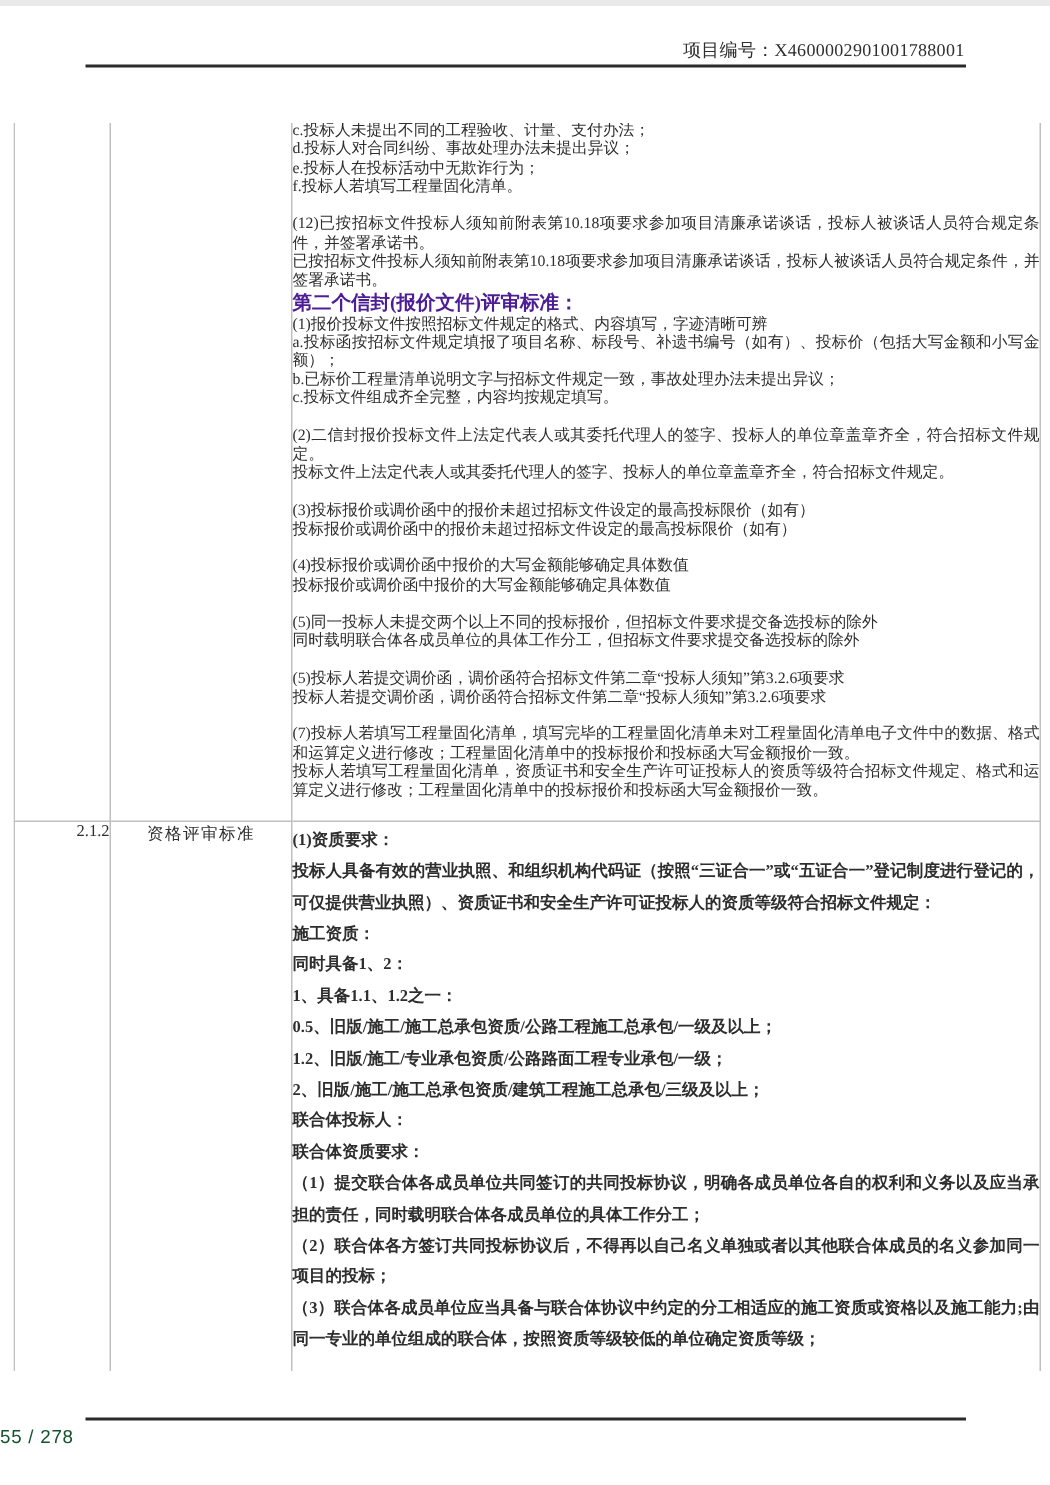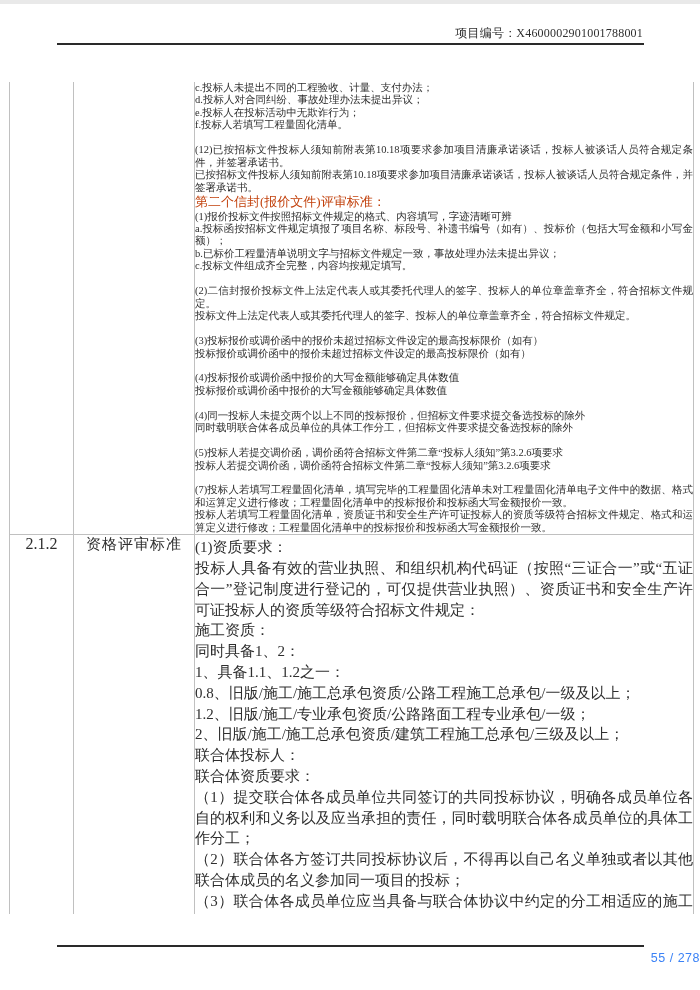--- a/index.html
+++ b/index.html
@@ -37,41 +37,41 @@
     width:100%;height:100%;padding-left:32px;
   }
   table.doc-table td{
     border:1px solid #c0c0c0;
     vertical-align:top;
     padding:0;
   }
   
   table.doc-table tr.row-continued td{border-top:none;}
   table.doc-table tr.row-last td{border-bottom:none;}
-  td.col-id{width:63px;text-align:center;font-size:16px;padding-top:8px;}
-  td.col-name{width:120px;text-align:center;font-size:15px;padding-top:8px;letter-spacing:1px;}
+  td.col-id{width:63px;text-align:right;font-size:11px;padding-top:8px;}
+  td.col-name{width:120px;text-align:center;font-size:11px;padding-top:8px;letter-spacing:1px;}
   td.col-content{padding:5px 7px 0 7px;}
   .content-tight{font-size:10.5px;line-height:12.45px;text-align:justify;}
-  .content-wide{font-size:15px;line-height:20.8px;text-align:justify;padding-top:2px;}
+  .content-wide{font-size:11px;line-height:20.8px;text-align:justify;padding-top:2px;font-weight:bold;}
   .para{margin:0;}
-  .para.h{font-size:13px;font-weight:normal;line-height:16.5px;color:#c2410c;}
+  .para.h{font-size:13px;font-weight:bold;line-height:16.5px;color:#4c1d95;}
   .content-tight .para.gap{height:12.45px;}
   .footer-rule{
     position:absolute;
     left:57px;top:941px;
     width:587px;height:2px;
     background:#2a2a2a;
   }
   .footer-text{
     position:absolute;
     top:947px;left:0;width:100%;
-    text-align:right;
+    text-align:left;
     font-size:12.5px;
     font-family:"Liberation Sans", sans-serif;
-    color:#3b82f6;
+    color:#14532d;
     letter-spacing:0.5px;
   }
 </style>
 </head>
 <body>
 
 <div class="page">
 
   <div class="header-text">项目编号：X4600002901001788001</div>
   <div class="header-rule"></div>
@@ -99,42 +99,42 @@
                 <div class="para gap">&nbsp;</div>
                 <div class="para n">(2)二信封报价投标文件上法定代表人或其委托代理人的签字、投标人的单位章盖章齐全，符合招标文件规定。</div>
                 <div class="para n">投标文件上法定代表人或其委托代理人的签字、投标人的单位章盖章齐全，符合招标文件规定。</div>
                 <div class="para gap">&nbsp;</div>
                 <div class="para n">(3)投标报价或调价函中的报价未超过招标文件设定的最高投标限价（如有）</div>
                 <div class="para n">投标报价或调价函中的报价未超过招标文件设定的最高投标限价（如有）</div>
                 <div class="para gap">&nbsp;</div>
                 <div class="para n">(4)投标报价或调价函中报价的大写金额能够确定具体数值</div>
                 <div class="para n">投标报价或调价函中报价的大写金额能够确定具体数值</div>
                 <div class="para gap">&nbsp;</div>
-                <div class="para n">(4)同一投标人未提交两个以上不同的投标报价，但招标文件要求提交备选投标的除外</div>
+                <div class="para n">(5)同一投标人未提交两个以上不同的投标报价，但招标文件要求提交备选投标的除外</div>
                 <div class="para n">同时载明联合体各成员单位的具体工作分工，但招标文件要求提交备选投标的除外</div>
                 <div class="para gap">&nbsp;</div>
                 <div class="para n">(5)投标人若提交调价函，调价函符合招标文件第二章“投标人须知”第3.2.6项要求</div>
                 <div class="para n">投标人若提交调价函，调价函符合招标文件第二章“投标人须知”第3.2.6项要求</div>
                 <div class="para gap">&nbsp;</div>
                 <div class="para n">(7)投标人若填写工程量固化清单，填写完毕的工程量固化清单未对工程量固化清单电子文件中的数据、格式和运算定义进行修改；工程量固化清单中的投标报价和投标函大写金额报价一致。</div>
                 <div class="para n">投标人若填写工程量固化清单，资质证书和安全生产许可证投标人的资质等级符合招标文件规定、格式和运算定义进行修改；工程量固化清单中的投标报价和投标函大写金额报价一致。</div>
               </div>
         </td>
       </tr>
       <tr class="row-last">
         <td class="col-id">2.1.2</td>
         <td class="col-name">资格评审标准</td>
         <td class="col-content">
           <div class="content-wide">
                 <div class="para n">(1)资质要求：</div>
                 <div class="para n">投标人具备有效的营业执照、和组织机构代码证（按照“三证合一”或“五证合一”登记制度进行登记的，可仅提供营业执照）、资质证书和安全生产许可证投标人的资质等级符合招标文件规定：</div>
                 <div class="para n">施工资质：</div>
                 <div class="para n">同时具备1、2：</div>
                 <div class="para n">1、具备1.1、1.2之一：</div>
-                <div class="para n">0.8、旧版/施工/施工总承包资质/公路工程施工总承包/一级及以上；</div>
+                <div class="para n">0.5、旧版/施工/施工总承包资质/公路工程施工总承包/一级及以上；</div>
                 <div class="para n">1.2、旧版/施工/专业承包资质/公路路面工程专业承包/一级；</div>
                 <div class="para n">2、旧版/施工/施工总承包资质/建筑工程施工总承包/三级及以上；</div>
                 <div class="para n">联合体投标人：</div>
                 <div class="para n">联合体资质要求：</div>
                 <div class="para n">（1）提交联合体各成员单位共同签订的共同投标协议，明确各成员单位各自的权利和义务以及应当承担的责任，同时载明联合体各成员单位的具体工作分工；</div>
                 <div class="para n">（2）联合体各方签订共同投标协议后，不得再以自己名义单独或者以其他联合体成员的名义参加同一项目的投标；</div>
                 <div class="para n">（3）联合体各成员单位应当具备与联合体协议中约定的分工相适应的施工资质或资格以及施工能力;由同一专业的单位组成的联合体，按照资质等级较低的单位确定资质等级；</div>
               </div>
         </td>
       </tr>

